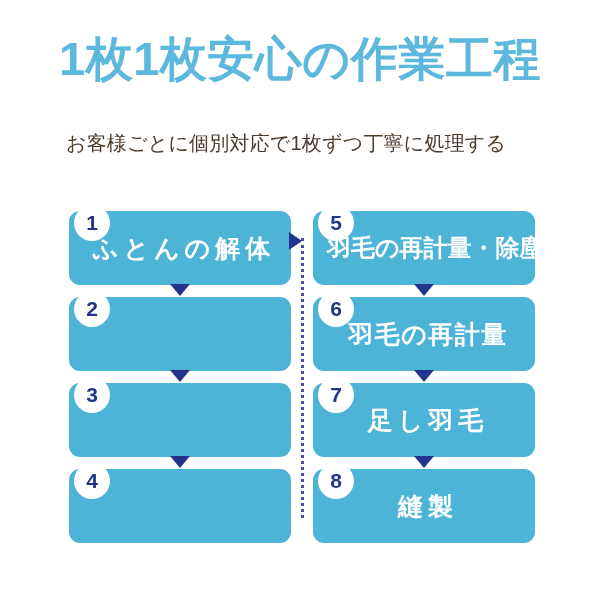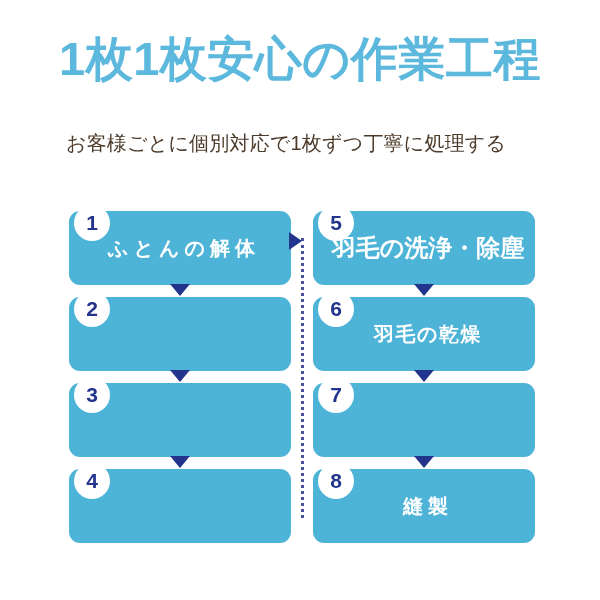--- a/index.html
+++ b/index.html
@@ -76,21 +76,21 @@
   .step:last-child { margin-bottom: 0; }
 
   .step-label {
     position: absolute;
     left: 0;
     right: 0;
     top: 50%;
     transform: translateY(-50%);
     text-align: center;
     color: #ffffff;
-    font-size: 20px;
+    font-size: 25px;
     line-height: 30px;
     font-weight: 600;
     letter-spacing: 1.5px;
     padding-left: 14px;
     padding-right: 6px;
     white-space: nowrap;
   }
   .step-label.tight { letter-spacing: 0px; font-size: 24px; }
   .step-label.wide  { letter-spacing: 5px; }
 
@@ -183,32 +183,33 @@
 
     </div>
 
     <div class="connector-line"></div>
     <div class="connector-arrow"></div>
 
     <div class="column column-right">
 
       <div class="step">
         <span class="badge">5</span>
-        <span class="step-label tight">羽毛の洗浄・除塵</span>
+        <span class="step-label tight">羽毛の再計量・除塵</span>
         <span class="arrow-down"></span>
       </div>
 
       <div class="step">
         <span class="badge">6</span>
-        <span class="step-label">羽毛の乾燥</span>
+        <span class="step-label">羽毛の再計量</span>
         <span class="arrow-down"></span>
       </div>
 
       <div class="step">
         <span class="badge">7</span>
+        <span class="step-label wide">足し羽毛</span>
         <span class="arrow-down"></span>
       </div>
 
       <div class="step">
         <span class="badge">8</span>
         <span class="step-label wide">縫製</span>
       </div>
 
     </div>
 

